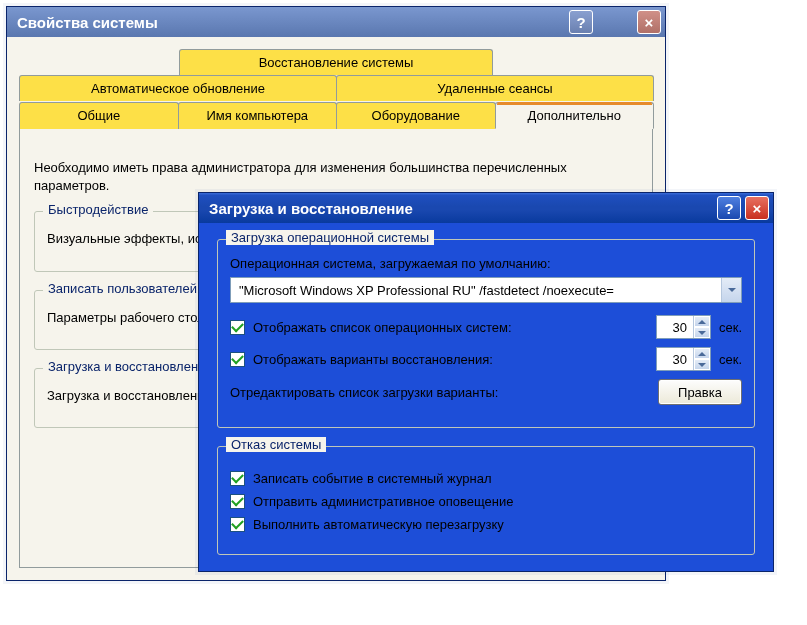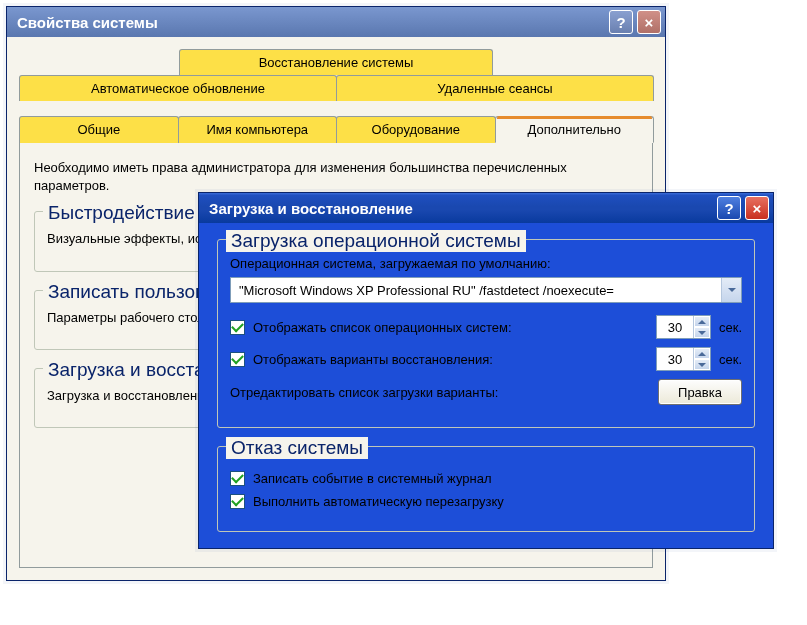--- a/index.html
+++ b/index.html
@@ -24,20 +24,21 @@
     background: linear-gradient(to bottom,#3a6cd8 0%,#1f4fbf 8%,#1a48b0 45%,#1a48b0 55%,#093a9e 100%);
     color: #fff;
     display: flex;
     align-items: center;
     padding: 0 4px 0 10px;
     font-weight: bold;
     font-size: 15px;
   }
   .title-faded .titlebar {
     background: linear-gradient(to bottom,#7a97cf 0%,#6a87bf 50%,#5a77af 100%);
+    gap: 40px;
   }
   .titlebar .spacer { flex: 1; }
   .tbtn {
     width: 24px; height: 24px;
     margin-left: 4px;
     border: 1px solid #fff;
     border-radius: 3px;
     display: flex; align-items: center; justify-content: center;
     font-weight: bold;
     color: #fff;
@@ -67,21 +68,21 @@
     border: 1px solid #919b9c;
     border-bottom: none;
     border-radius: 3px 3px 0 0;
     padding: 5px 14px;
     font-size: 13px;
     margin-right: -1px;
     color: #000;
   }
   .tab-row.r1 .tab { flex: 1; text-align: center; }
   .tab-row.r2 .tab { flex: 1; text-align: center; }
-  .tab-row.r3 .tab { flex: 1; text-align: center; position: relative; top: 15px; }
+  .tab-row.r3 .tab { flex: 1; text-align: center; position: relative; top: 1px; }
   .tab.active {
     background: #f6f4ec;
     border-bottom: 1px solid #f6f4ec;
     z-index: 2;
     position: relative;
   }
   .tab.active::before {
     content: "";
     position: absolute;
     top: -1px; left: 1px; right: 1px;
@@ -103,21 +104,21 @@
     position: relative;
     padding: 16px 12px 14px 12px;
     margin-bottom: 18px;
   }
   .group-title {
     position: absolute;
     top: -10px; left: 8px;
     background: #f6f4ec;
     padding: 0 5px;
     color: #0a246a;
-    font-size: 19px;
+    font-size: 13px;
   }
   .group-text { margin: 2px 0 8px 0; line-height: 1.4; }
 
   
   .child .client { background: #1d4ed8; padding: 16px 18px; }
   .child .group-title { color: #0a246a; }
   .row {
     display: flex;
     align-items: center;
     margin: 8px 0;
@@ -146,21 +147,21 @@
     border: 1px solid #7f9db9;
     background: #fff;
     height: 24px;
     margin: 0 8px;
   }
   .spin input {
     width: 36px;
     border: none;
     padding: 0 6px;
     font: inherit;
-    text-align: center;
+    text-align: right;
     outline: none;
   }
   .spinbtns {
     width: 17px;
     display: flex; flex-direction: column;
     border-left: 1px solid #b5c7de;
   }
   .spinbtn {
     flex: 1;
     background: linear-gradient(to bottom,#e4ecf7,#c5d5ec);
@@ -309,17 +310,21 @@
     </div>
 
     <div class="group" style="margin-bottom:0;">
       <div class="group-title">Отказ системы</div>
       <div class="row">
         <span class="chk checked"></span>
         <span class="label">Записать событие в системный журнал</span>
       </div>
       <div class="row">
         <span class="chk checked"></span>
+        <span class="label">Отправить административное оповещение</span>
+      </div>
+      <div class="row">
+        <span class="chk checked"></span>
         <span class="label">Выполнить автоматическую перезагрузку</span>
       </div>
     </div>
   </div>
 </div>
 
 </body></html>

